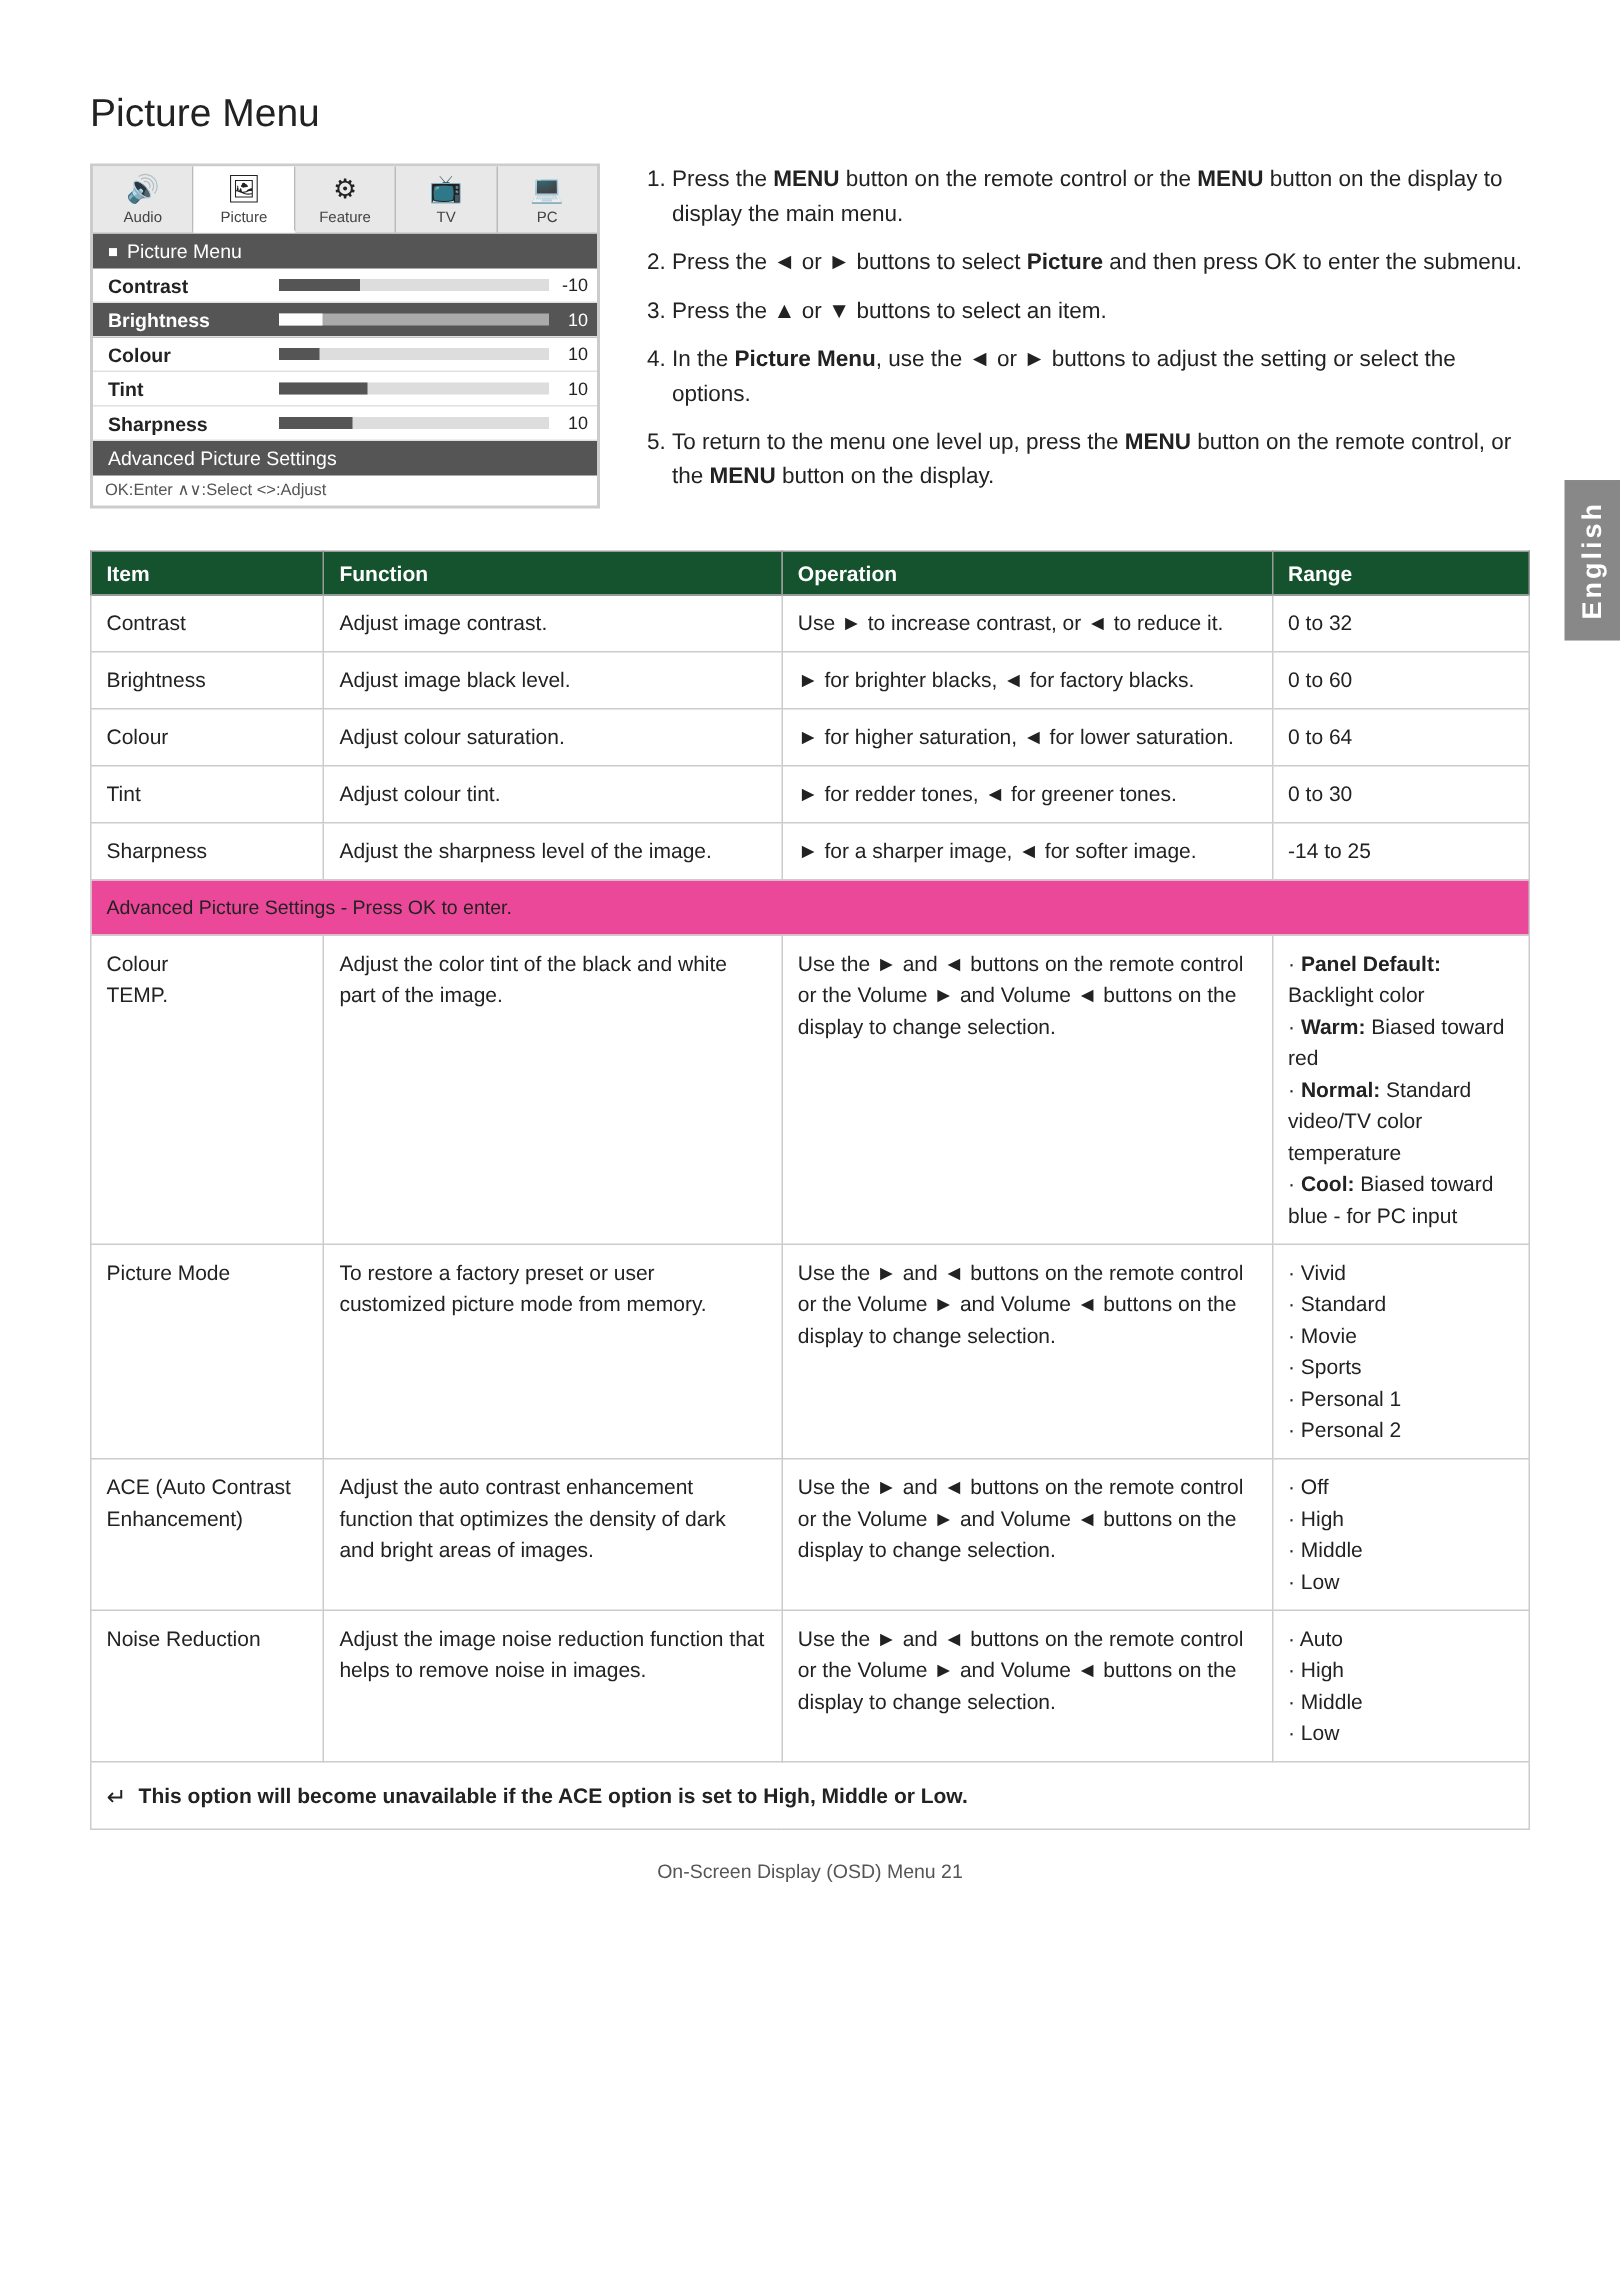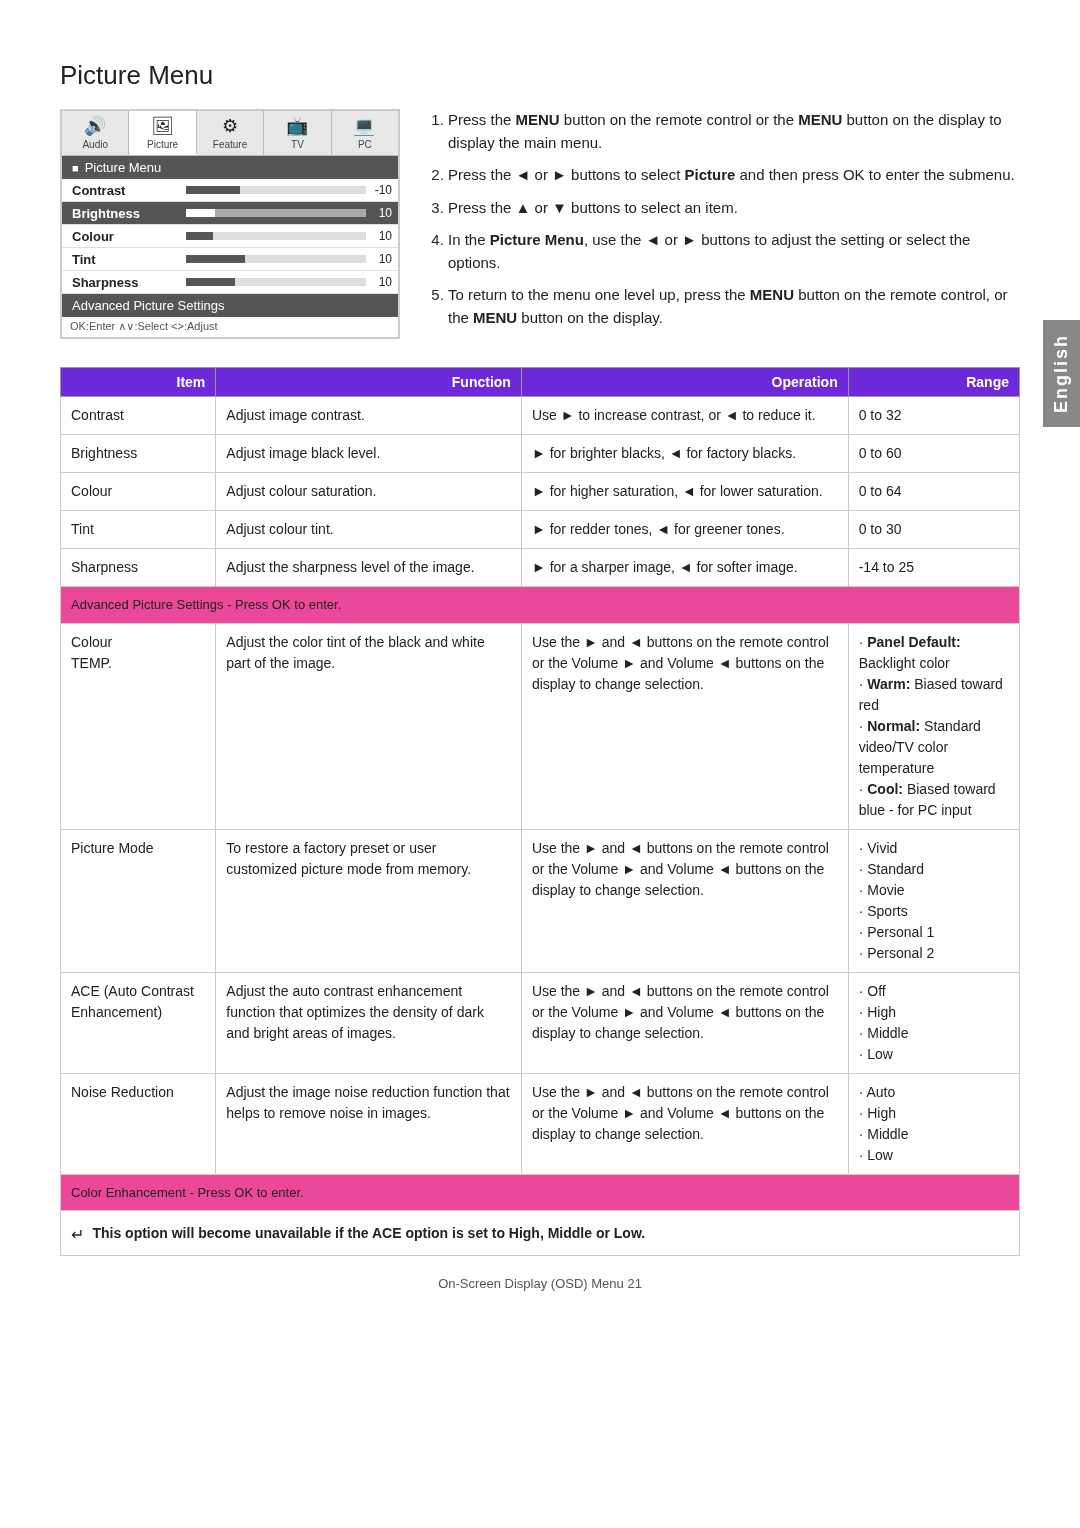--- a/index.html
+++ b/index.html
@@ -189,24 +189,24 @@
     .bold { font-weight: bold; text-align: center; }
 
     
     .main-table {
       width: 100%;
       border-collapse: collapse;
       margin-top: 10px;
     }
 
     .main-table th {
-      background: #6d28d9;
+      background: #14532d;
       color: #fff;
       padding: 6px 10px;
-      text-align: right;
+      text-align: left;
       font-size: 14px;
       font-weight: bold;
       border: 1px solid #999;
     }
 
     .main-table td {
       border: 1px solid #ccc;
       padding: 8px 10px;
       vertical-align: top;
       font-size: 14px;
@@ -426,23 +426,20 @@
         <td>· Off<br>· High<br>· Middle<br>· Low</td>
       </tr>
 
       <tr>
         <td>Noise Reduction</td>
         <td>Adjust the image noise reduction function that helps to remove noise in images.</td>
         <td>Use the ► and ◄ buttons on the remote control or the Volume ► and Volume ◄ buttons on the display to change selection.</td>
         <td>· Auto<br>· High<br>· Middle<br>· Low</td>
       </tr>
 
-      <tr class="span-row">
-        <td colspan="4">Color Enhancement - Press OK to enter.</td>
-      </tr>
 
       <tr class="bottom-row">
         <td colspan="4">
           <div class="footer-note">
             <span class="icon">↵</span>
             <span><strong>This option will become unavailable if the ACE option is set to High, Middle or Low.</strong></span>
           </div>
         </td>
       </tr>
     </tbody>

